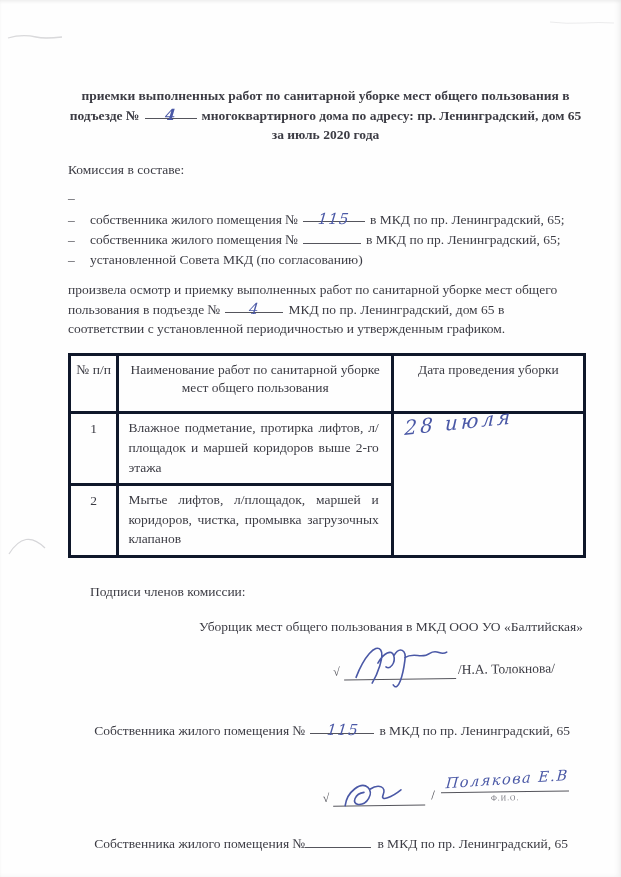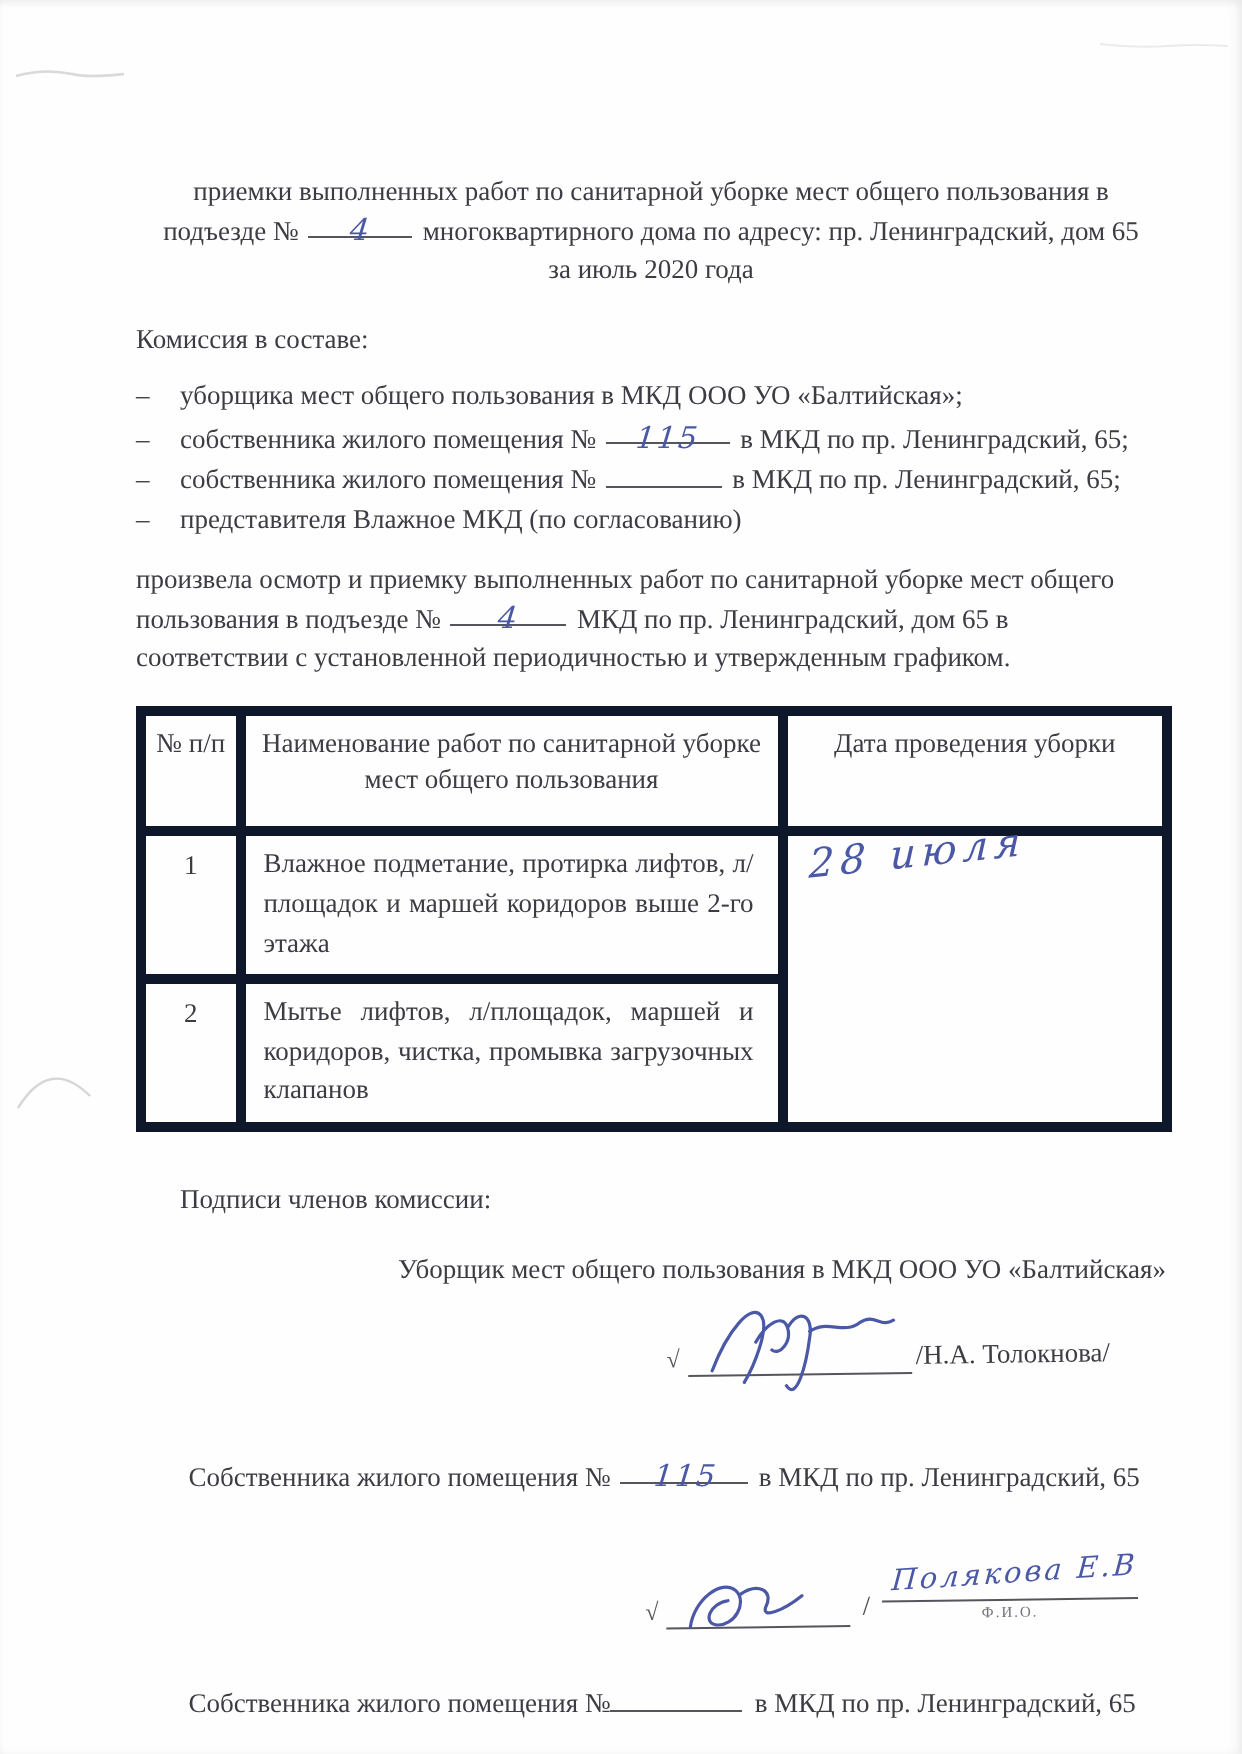--- a/index.html
+++ b/index.html
@@ -17,21 +17,21 @@
     box-sizing:border-box;
     padding:86px 38px 0 68px;
     font-size:13.5px;
     line-height:1.42;
   }
   
   .title{
     text-align:center;font-weight:bold;font-size:15px;letter-spacing:1.5px;margin:0 0 14px 0;
   }
   .title .u{ text-decoration:underline; padding:0 3px 0 14px; }
-  .subtitle{ text-align:center; margin:0 0 2px 0;}
+  .subtitle{ text-align:center; margin:0 0 2px 0;font-weight:bold;}
   .subtitle .line{ white-space:nowrap; }
   .intro{ margin:16px 0 8px 0; }
   .members{ margin:0 0 10px 0; }
   .member{ display:flex; align-items:baseline; line-height:1.48;}
   .member .dash{ width:22px; flex:0 0 22px; }
   .paragraph{ margin:4px 0 0 0; text-align:left; }
   
   .blank{
     display:inline-block; border-bottom:1px solid #55555c; height:13px;
     vertical-align:baseline; text-align:center; margin:0 5px;
@@ -40,21 +40,21 @@
     font-family:"DejaVu Serif", serif; font-style:italic;
     color:#4a58a6; font-size:15px; letter-spacing:1px;
     display:inline-block; transform:skewX(-6deg);
   }
   
   table.works{
     border-collapse:collapse; margin-top:15px; width:518px;
     font-size:13.5px;
   }
   table.works th, table.works td{
-    border:5px solid #0f172a; vertical-align:top;
+    border:3px solid #0f172a; vertical-align:top;
   }
   table.works th{ font-weight:normal; text-align:center; padding:5px 4px 14px 4px; line-height:1.35;}
   th.col-num{ width:40px; }
   th.col-work{ width:282px; }
   th.col-date{ width:188px; }
   td.cell-num{ text-align:center; padding:5px 2px; }
   td.cell-work{ text-align:justify; padding:4px 12px 6px 9px; line-height:1.45; }
   td.cell-date{ vertical-align:bottom; padding:0 4px 2px 8px; }
   .hand-date{
     font-family:"DejaVu Serif", serif; font-style:italic;
@@ -109,33 +109,32 @@
         <span>подъезде №</span><span class="blank" style="width:52px;"><span class="hand">4</span></span><span>многоквартирного дома по адресу: пр. Ленинградский, дом 65</span>
       </div>
       <div class="line">за июль 2020 года</div>
     </div>
 
     <div class="intro">Комиссия в составе:</div>
 
     <div class="members">
       <div class="member">
         <span class="dash">–</span>
-        <span>уборщика мест общего пользования в МКД ООО УО «Балтийская»;</span>
       </div>
       <div class="member">
         <span class="dash">–</span>
         <span><span>собственника жилого помещения №</span><span class="blank" style="width:62px;"><span class="hand">115</span></span><span>в МКД по пр. Ленинградский, 65;</span></span>
       </div>
       <div class="member">
         <span class="dash">–</span>
         <span><span>собственника жилого помещения №</span><span class="blank" style="width:58px;"></span><span>в МКД по пр. Ленинградский, 65;</span></span>
       </div>
       <div class="member">
         <span class="dash">–</span>
-        <span>представителя Влажное МКД (по согласованию)</span>
+        <span>установленной Совета МКД (по согласованию)</span>
       </div>
     </div>
 
     <div class="paragraph">
       <span>произвела осмотр и приемку выполненных работ по санитарной уборке мест общего пользования в подъезде №</span><span class="blank" style="width:58px;"><span class="hand">4</span></span><span>МКД по пр. Ленинградский, дом 65 в соответствии с установленной периодичностью и утвержденным графиком.</span>
     </div>
 
     <table class="works">
       <tbody>
           <tr>

